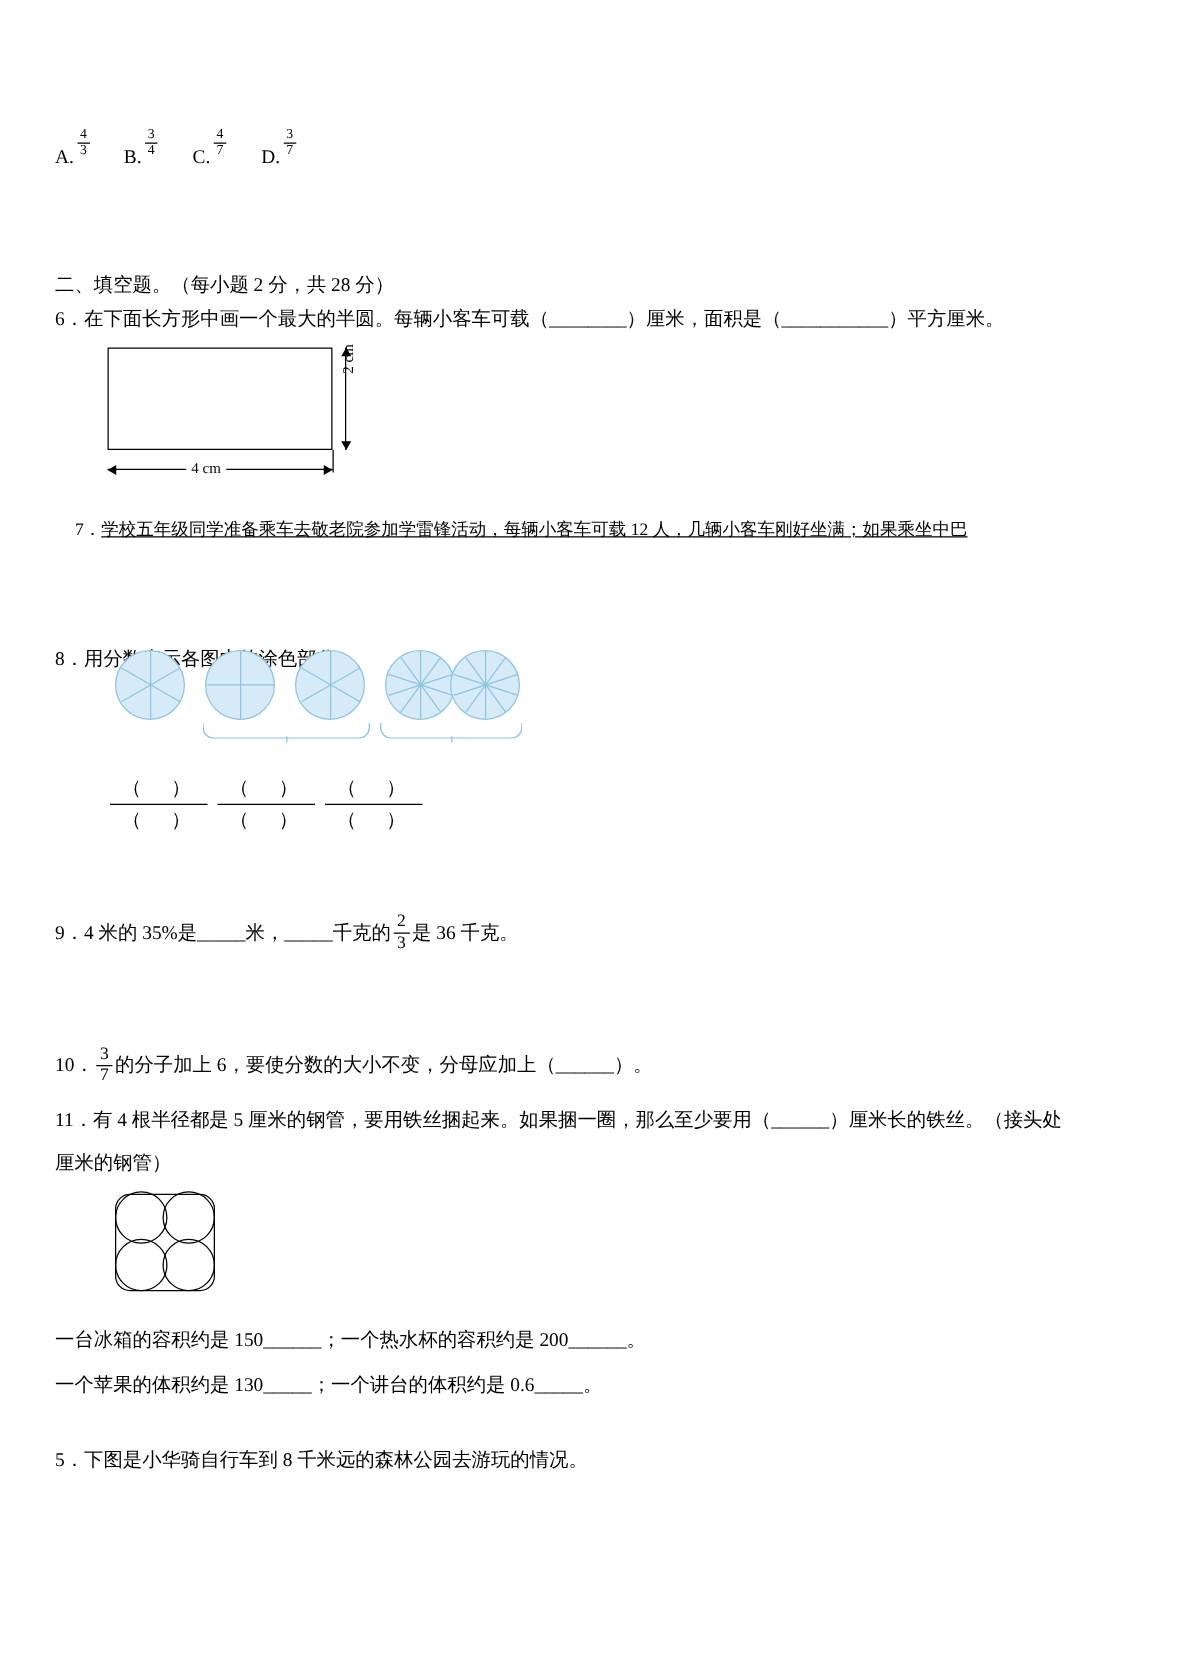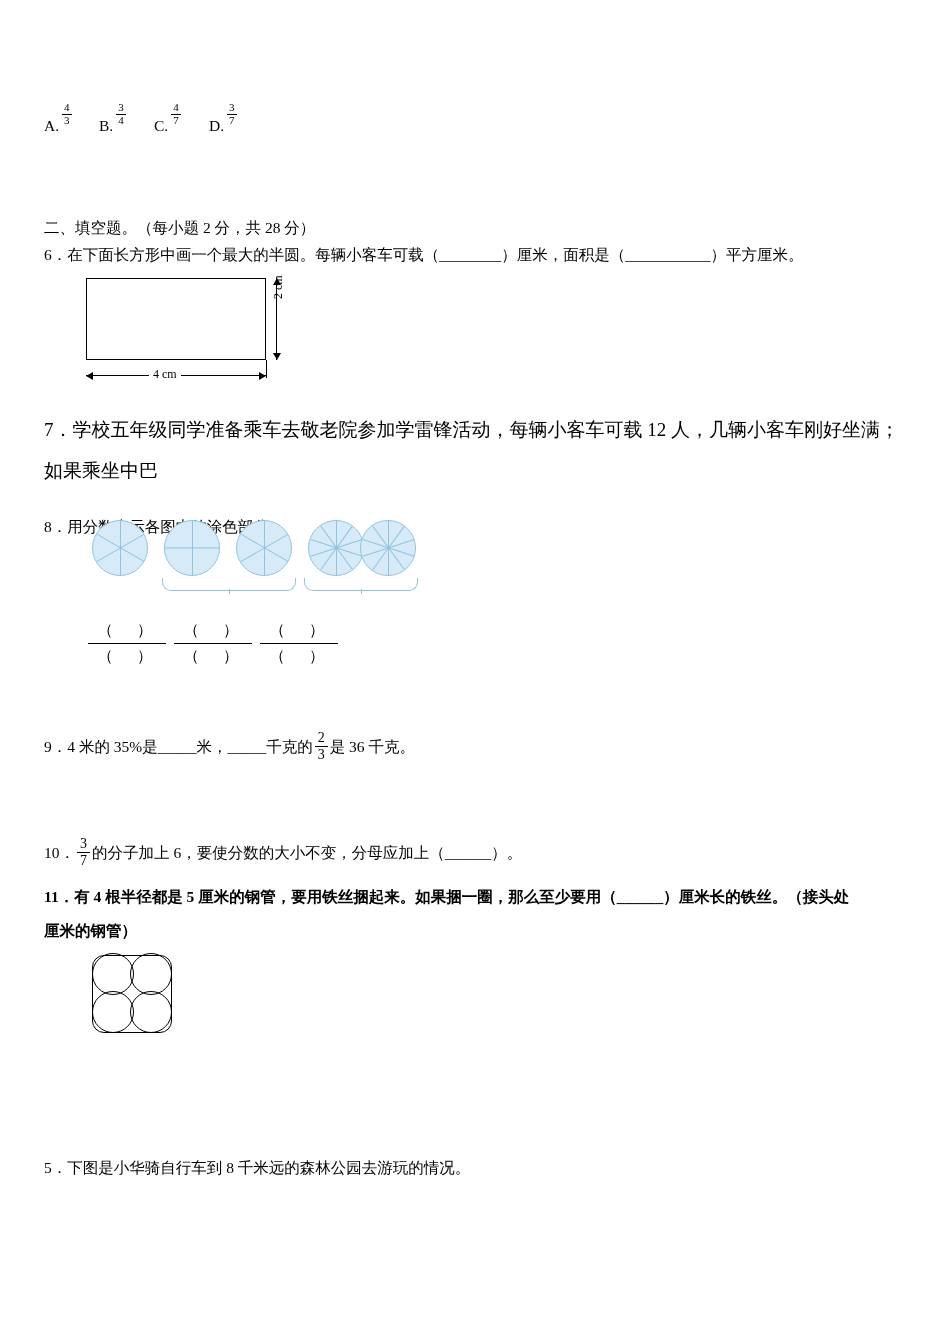--- a/index.html
+++ b/index.html
@@ -170,24 +170,25 @@
     top: 85px;
     width: 1px;
     height: 18px;
     background: #000;
   }
 
   
   .q7 {
     position: absolute;
     top: 410px;
-    left: 0;
+    left: 16px;
     width: 862px;
-    font-size: 19px;
+    font-size: 14px;
     line-height: 2.15;
+    text-decoration: underline;
   }
 
   
   .q8 {
     position: absolute;
     top: 517px;
     left: 0;
     font-size: 15.5px;
   }
   .pies {
@@ -298,21 +299,20 @@
   }
 
   
   .q11 {
     position: absolute;
     top: 880px;
     left: 0;
     width: 862px;
     font-size: 15.5px;
     line-height: 2.2;
-    font-weight: bold;
   }
   .circles-fig {
     position: absolute;
     top: 955px;
     left: 48px;
     width: 110px;
     height: 80px;
   }
   .circ {
     position: absolute;
@@ -479,20 +479,22 @@
 
     <div class="circles-fig">
       <div class="band"></div>
       <div class="circ" style="left:0px;  top:-2px;"></div>
       <div class="circ" style="left:38px; top:-2px;"></div>
       <div class="circ" style="left:0px;  top:36px;"></div>
       <div class="circ" style="left:38px; top:36px;"></div>
     </div>
 
     <div class="q12">
+      <div>一台冰箱的容积约是 150______；一个热水杯的容积约是 200______。</div>
+      <div>一个苹果的体积约是 130_____；一个讲台的体积约是 0.6_____。</div>
     </div>
 
     <div class="q13">
       <span class="qnum">5．</span><span>下图是小华骑自行车到 8 千米远的森林公园去游玩的情况。</span>
     </div>
 
   </div>
 </div>
 
 </body></html>

